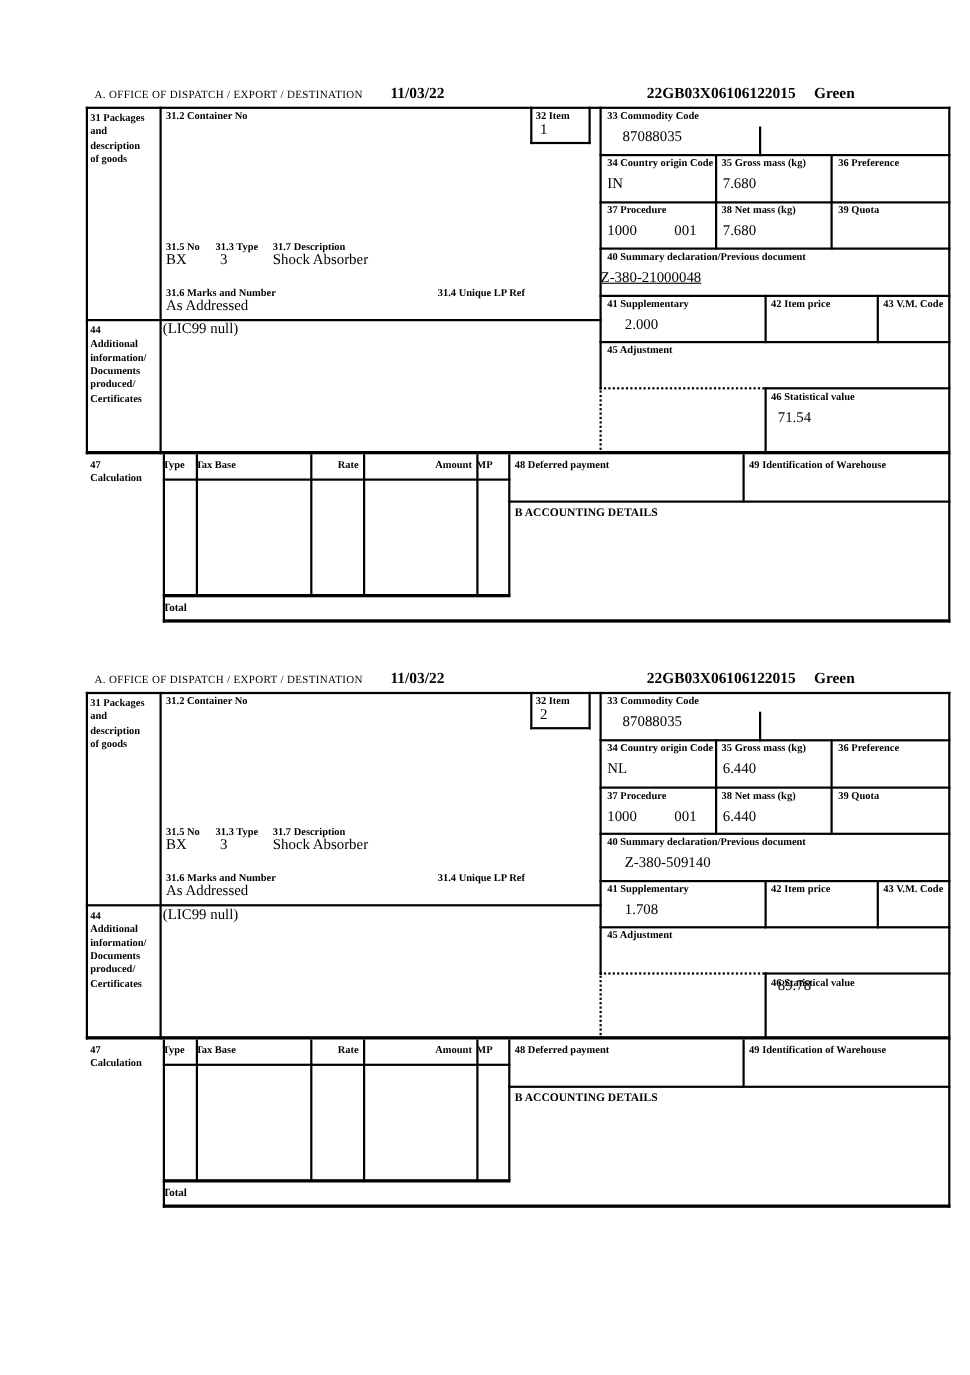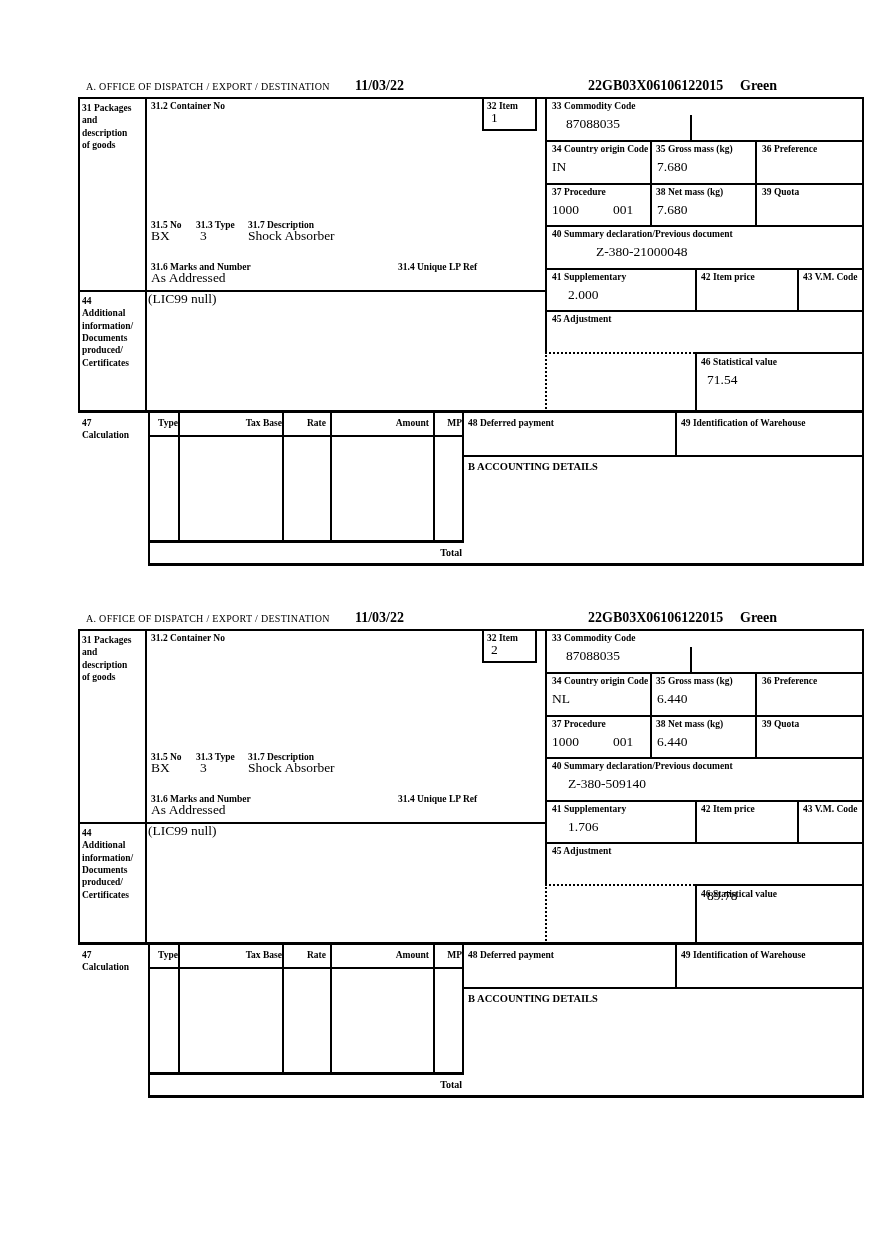--- a/index.html
+++ b/index.html
@@ -12,21 +12,21 @@
   .vl{position:absolute;background:#000;width:2px;}
   .thick{height:3px;}
   .dh{position:absolute;border-top:2px dotted #000;height:0;}
   .dv{position:absolute;border-left:2px dotted #000;width:0;}
   .lbl{position:absolute;font-size:9.5px;font-weight:bold;line-height:1.3;}
   .val{position:absolute;font-size:13.5px;line-height:1.1;white-space:nowrap;}
   .pre{white-space:pre-line;}
   .hdr{position:absolute;font-size:10px;font-weight:normal;letter-spacing:.3px;}
   .big{position:absolute;font-size:14px;font-weight:bold;white-space:nowrap;}
   .acct{font-size:10.5px;}
-  .ctr{text-align:right;}
+  .ctr{text-align:left;}
   .rgt{text-align:right;}
 </style>
 </head>
 <body>
 
 <div class="page">
   <div id="form-root">
 <section class="sad-section">
 
   <span class="hdr" style="left:8px;top:1px;">A.  OFFICE OF DISPATCH / EXPORT / DESTINATION</span>
@@ -114,21 +114,21 @@
   <span class="lbl" style="left:684px;top:63px;">36 Preference</span>
 
   <span class="lbl" style="left:474px;top:106px;">37 Procedure</span>
   <span class="val" style="left:474px;top:123px;">1000</span>
   <span class="val" style="left:535px;top:123px;">001</span>
   <span class="lbl" style="left:578px;top:106px;">38 Net mass (kg)</span>
   <span class="val" style="left:579px;top:123px;">7.680</span>
   <span class="lbl" style="left:684px;top:106px;">39 Quota</span>
 
   <span class="lbl" style="left:474px;top:148px;">40 Summary declaration/Previous document</span>
-  <span class="val" style="left:518px;top:165px;">Z-380-21000048</span>
+  <span class="val" style="left:468px;top:165px;text-decoration:underline;">Z-380-21000048</span>
 
   <span class="lbl" style="left:474px;top:191px;">41 Supplementary</span>
   <span class="val" style="left:490px;top:208px;">2.000</span>
   <span class="lbl" style="left:623px;top:191px;">42 Item price</span>
   <span class="lbl" style="left:725px;top:191px;">43 V.M. Code</span>
 
   <span class="lbl" style="left:474px;top:233px;">45 Adjustment</span>
 
   <span class="lbl" style="left:623px;top:276px;">46 Statistical value</span>
   <span class="val" style="left:629px;top:293px;">71.54</span>
@@ -237,21 +237,21 @@
   <span class="val" style="left:474px;top:123px;">1000</span>
   <span class="val" style="left:535px;top:123px;">001</span>
   <span class="lbl" style="left:578px;top:106px;">38 Net mass (kg)</span>
   <span class="val" style="left:579px;top:123px;">6.440</span>
   <span class="lbl" style="left:684px;top:106px;">39 Quota</span>
 
   <span class="lbl" style="left:474px;top:148px;">40 Summary declaration/Previous document</span>
   <span class="val" style="left:490px;top:165px;">Z-380-509140</span>
 
   <span class="lbl" style="left:474px;top:191px;">41 Supplementary</span>
-  <span class="val" style="left:490px;top:208px;">1.706</span>
+  <span class="val" style="left:490px;top:208px;">1.708</span>
   <span class="lbl" style="left:623px;top:191px;">42 Item price</span>
   <span class="lbl" style="left:725px;top:191px;">43 V.M. Code</span>
 
   <span class="lbl" style="left:474px;top:233px;">45 Adjustment</span>
 
   <span class="lbl" style="left:623px;top:276px;">46 Statistical value</span>
   <span class="val" style="left:629px;top:277px;">89.78</span>
 
   <div class="lbl ctr" style="left:70px;top:337px;width:30px;">Type</div>
   <div class="lbl ctr" style="left:100px;top:337px;width:104px;">Tax Base</div>

